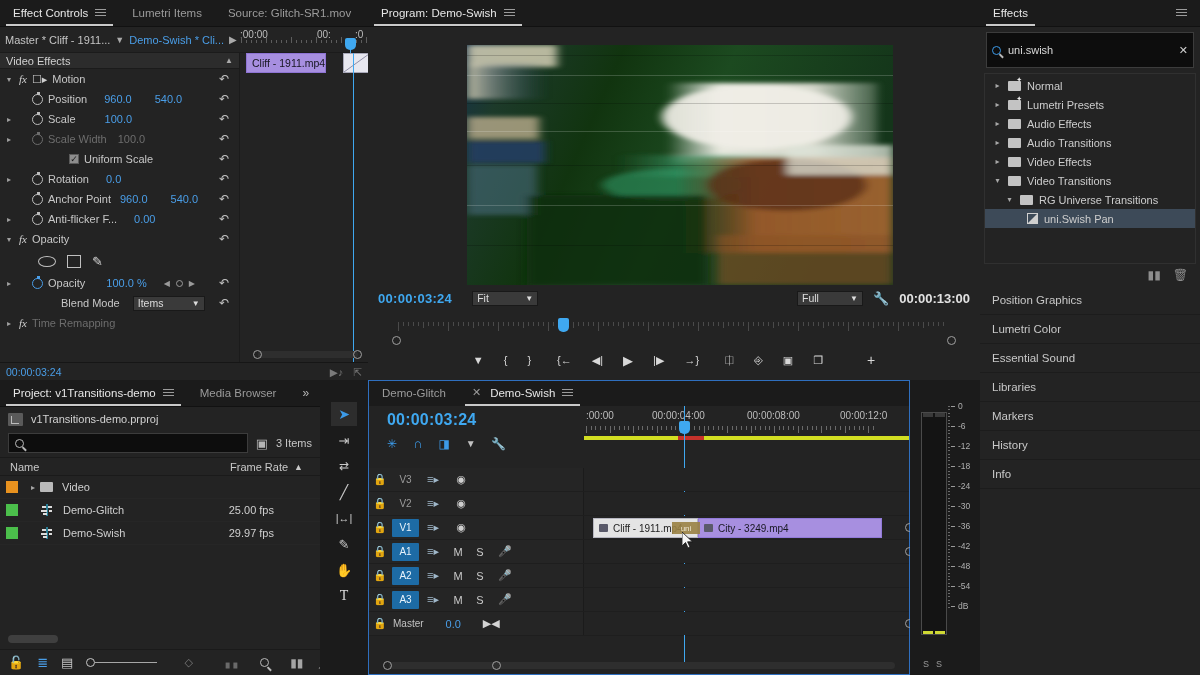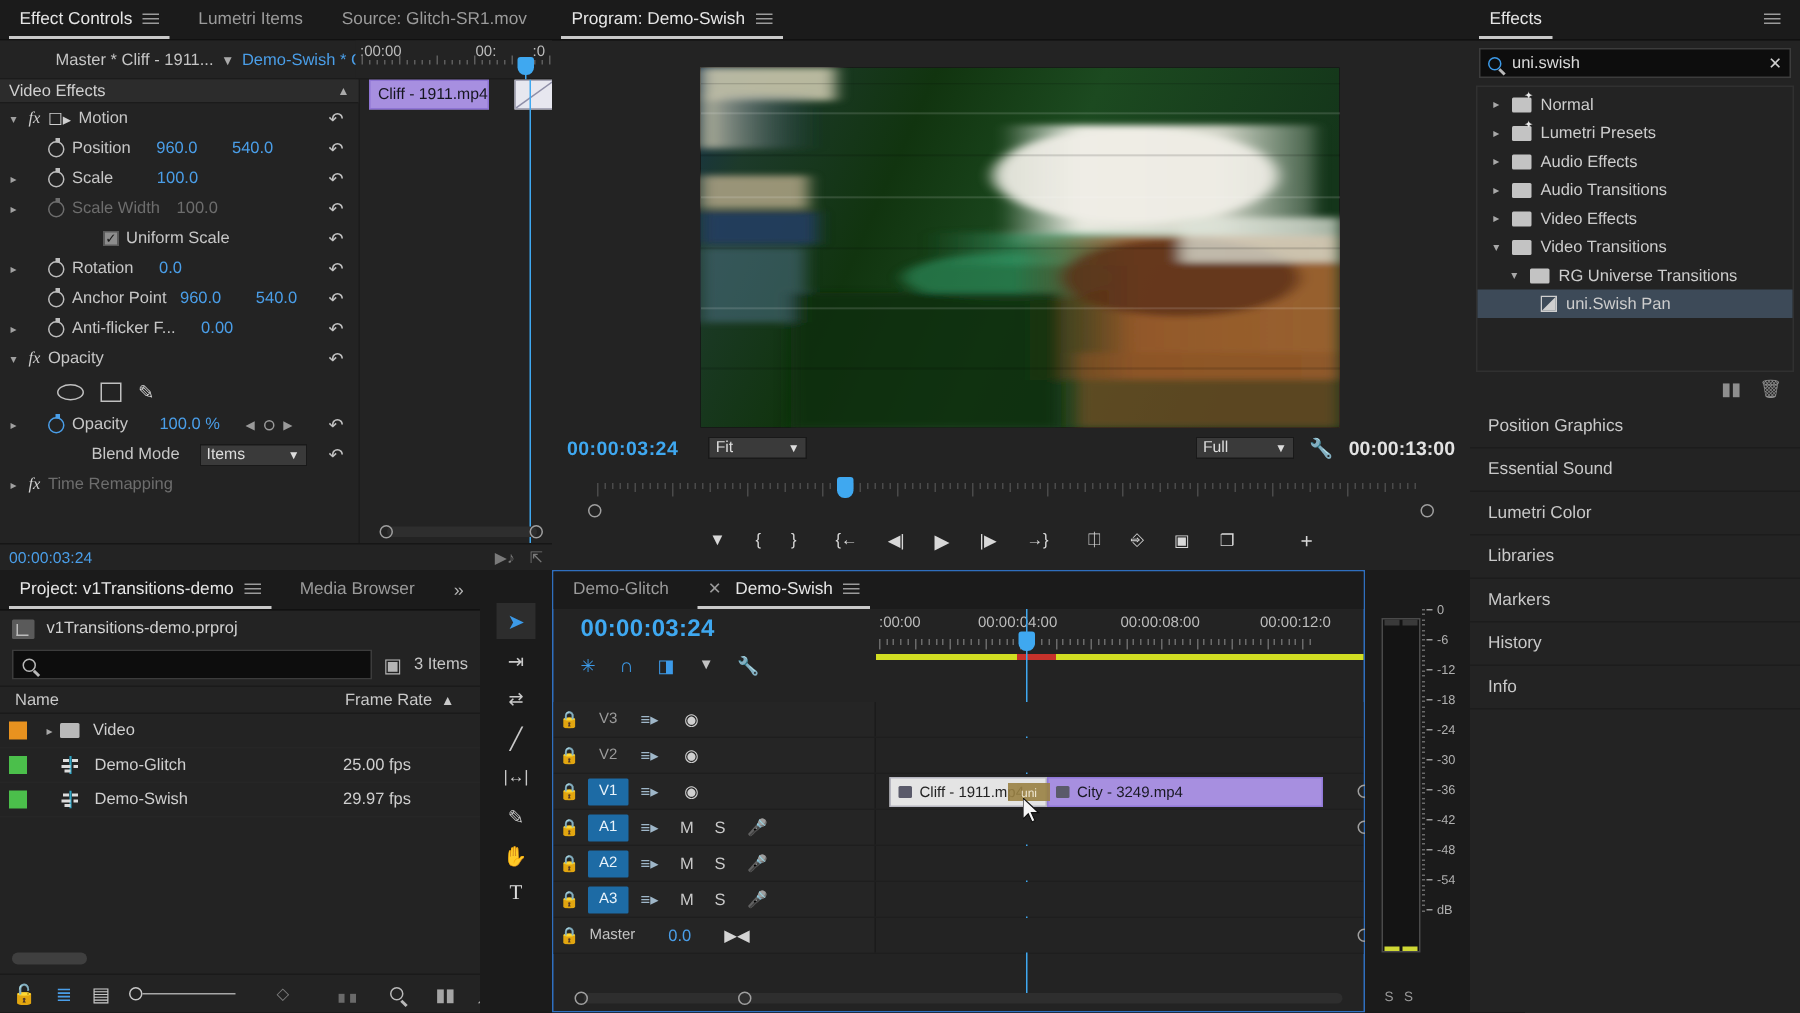--- a/index.html
+++ b/index.html
@@ -33,21 +33,21 @@
   .hamb i { display:block; height:1px; background:#9b9b9b; margin:2px 0; }
   .chevrons { color:#b5b5b5; font-size:12px; letter-spacing:-2px; }
 
   
   #effectControls { left:0; top:0; width:368px; height:380px; background:#232323; }
   .ec-head {
     height:26px; display:flex; align-items:center; gap:5px;
     padding-left:5px; background:#232323; border-bottom:1px solid #1b1b1b;
     position:relative;
   }
-  .ec-master { color:#c5c5c5; font-size:11px;margin-left:32px; }
+  .ec-master { color:#c5c5c5; font-size:11px; }
   .ec-seq { color:#4a9ee8; font-size:11px; }
   .caret { color:#aaa; font-size:9px; }
   .ec-body { display:flex; height:calc(380px - 27px - 26px - 18px); }
   .ec-left { width:240px; position:relative; background:#232323;
              border-right:1px solid #1b1b1b; }
   .ec-right{ flex:1; position:relative; background:#232323; overflow:hidden;}
   .sect-head {
     height:16px; display:flex; align-items:center; justify-content:space-between;
     background:#2c2c2c; padding:0 6px; font-size:11px; color:#d0d0d0;
     border-bottom:1px solid #1b1b1b;
@@ -213,21 +213,21 @@
   .meter-col{ position:absolute; left:11px; top:18px; width:26px; bottom:40px;
               background:#141414; border:1px solid #4a4a4a; }
   .meter-scale{ position:absolute; left:41px; top:12px; bottom:34px; width:30px;}
   .mlab{ position:absolute; font-size:8.5px; color:#b0b0b0; left:7px;}
   .mdash{ position:absolute; left:0; width:4px; height:1px; background:#9a9a9a;}
   .spk{ position:absolute; bottom:6px; font-size:9px; color:#9a9a9a;}
 
   
   #effectsPanel{ left:980px; top:0; width:220px; height:675px; background:#232323;}
   .ef-search{
-    height:20px; margin:5px 6px; background:#0d0d0d; border:1px solid #3c3c3c;
+    height:36px; margin:5px 6px; background:#0d0d0d; border:1px solid #3c3c3c;
     display:flex; align-items:center; gap:7px; padding:0 5px;
   }
   .ef-tree{ margin:2px 4px 0 4px; border:1px solid #303030; height:191px;
             background:#232323; padding-top:2px;}
   .ef-row{ height:19px; display:flex; align-items:center; gap:6px;
            font-size:11px; color:#cdcdcd; }
   .ef-row.sel{ background:#3d4a58; }
   .fold{ width:13px; height:10px; background:#c3c3c3; border-radius:1px; flex:none;
          position:relative;}
   .fold.star:after{ content:'✦'; position:absolute; right:-1px; top:-5px;
@@ -1173,24 +1173,24 @@
     <div class="ef-foot">
       <span style="color:#8e8e8e;font-size:12px">▮▮</span>
       <span style="color:#8e8e8e;font-size:12px">🗑</span>
     </div>
 
     <div>
       <div class="dock-item">
           <span>Position Graphics</span>
         </div>
       <div class="dock-item">
+          <span>Lumetri Color</span>
+        </div>
+      <div class="dock-item">
           <span>Essential Sound</span>
-        </div>
-      <div class="dock-item">
-          <span>Lumetri Color</span>
         </div>
       <div class="dock-item">
           <span>Libraries</span>
         </div>
       <div class="dock-item">
           <span>Markers</span>
         </div>
       <div class="dock-item">
           <span>History</span>
         </div>

